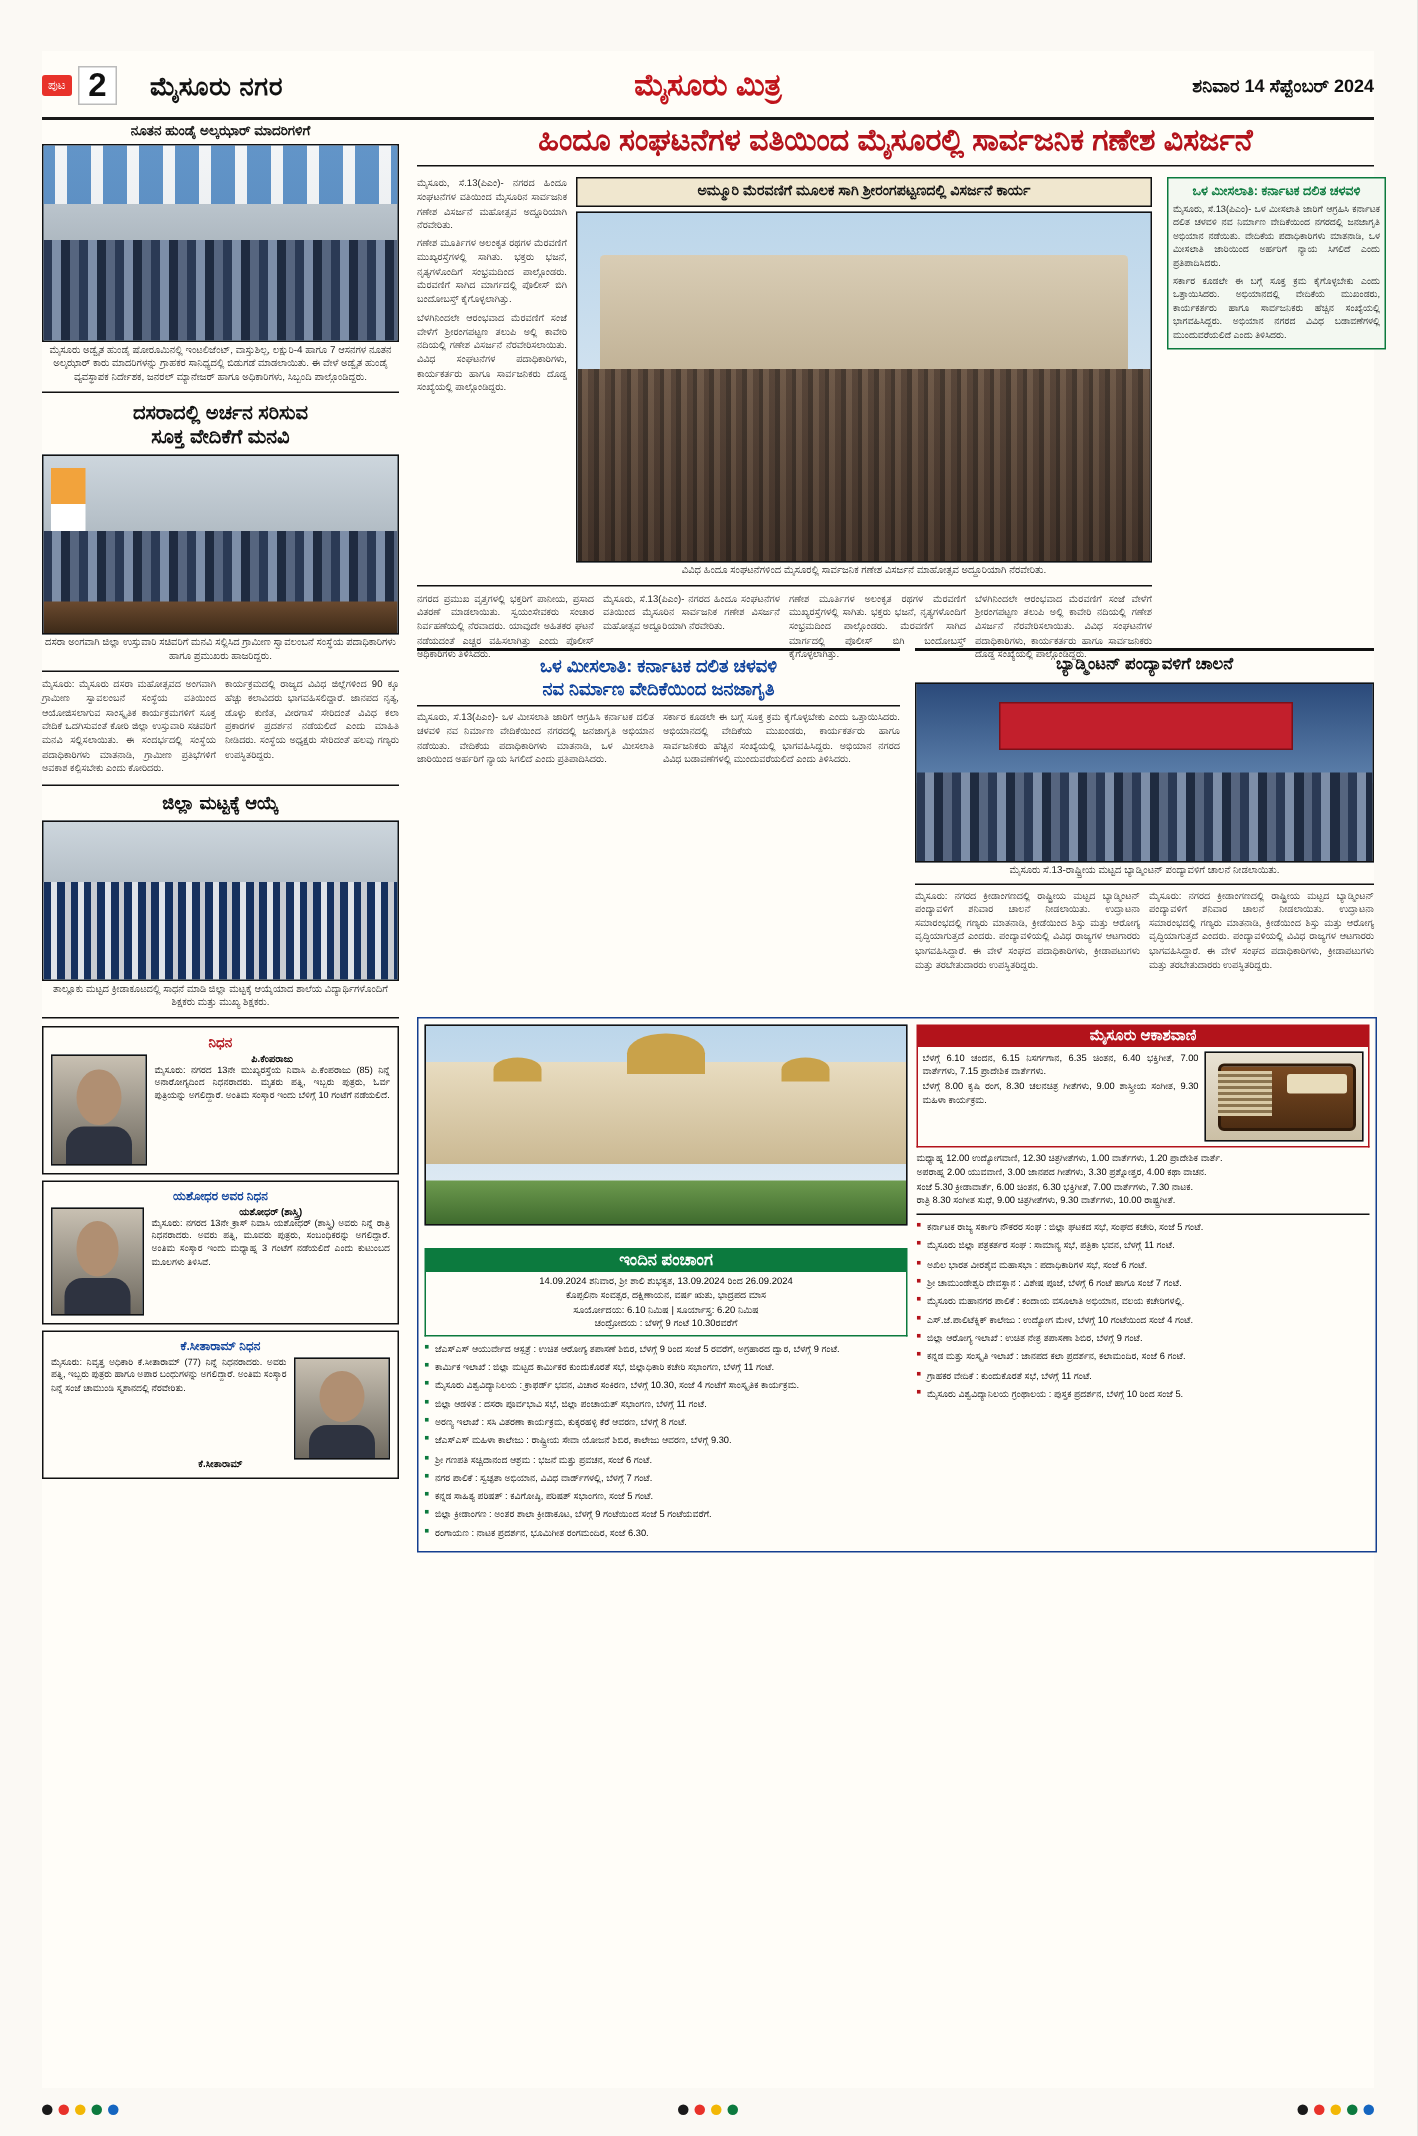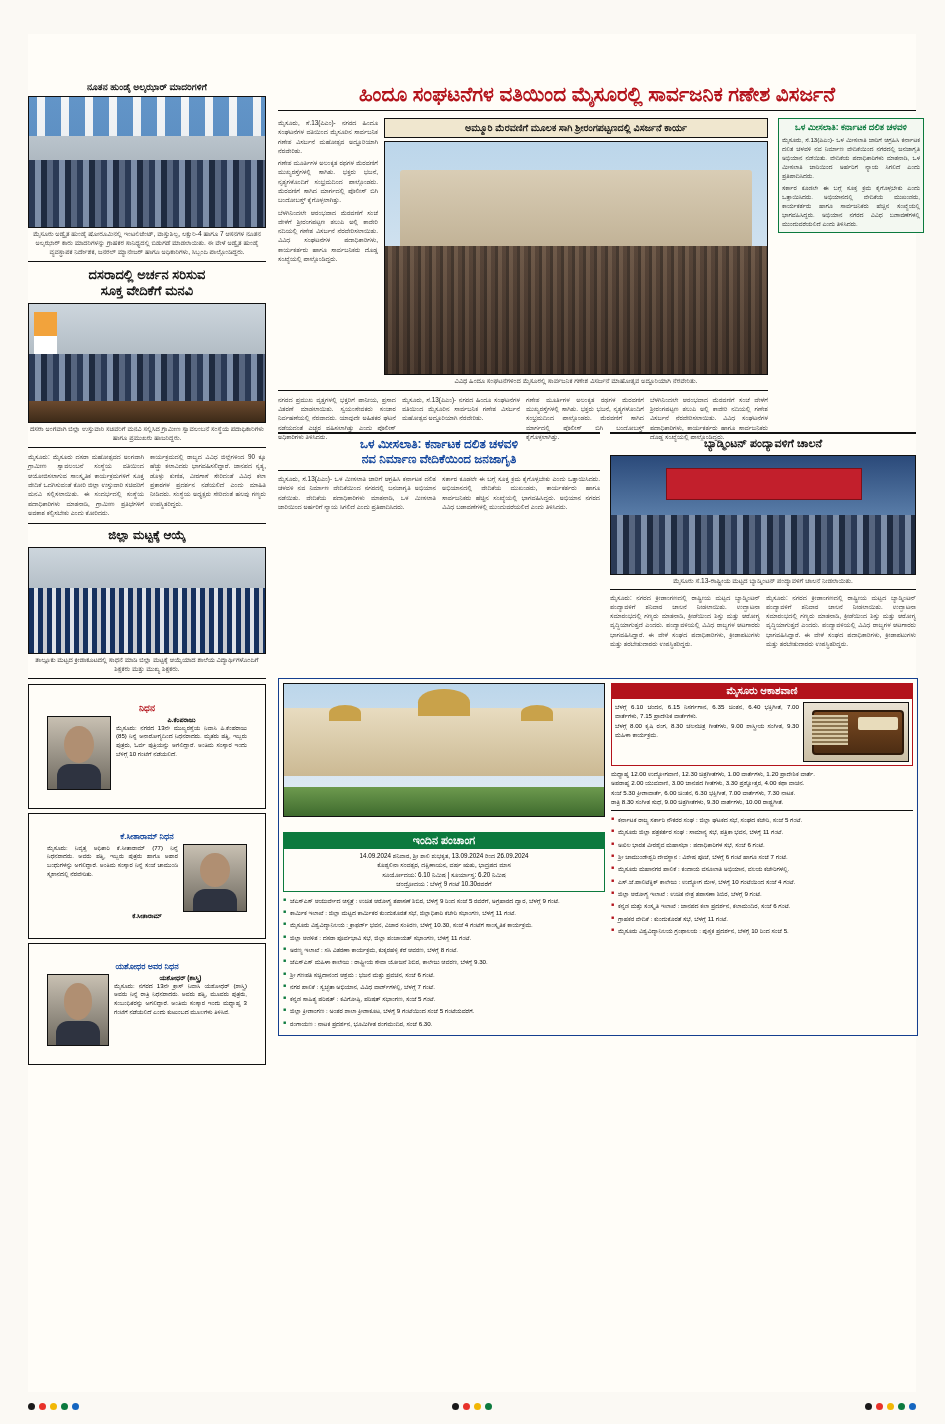--- a/index.html
+++ b/index.html
@@ -28,21 +28,21 @@
   .rule{background:#111;height:1px;}
   .thickrule{background:#111;height:2px;}
   .boxborder{border:1px solid #111;}
   .bandhead{background:#153f8f;color:#fff;font-weight:bold;text-align:center;font-size:12px;padding:3px 0;}
   .greenband{background:#0c7a3e;color:#fff;font-weight:bold;text-align:center;font-size:11px;padding:2px 0;}
   .redband{background:#b3131b;color:#fff;font-weight:bold;text-align:center;font-size:10px;padding:2px 12px;}
   .bullets{font-size:6.2px;line-height:1.5;text-align:justify;}
   .bullets div{margin-bottom:3px;padding-left:7px;position:relative;}
   .bullets div:before{content:"\25A0";position:absolute;left:0;top:0;font-size:5px;color:#0c7a3e;}
   .bullets.red div:before{color:#b3131b;}
-  .obit{border:1px solid #111;padding:18px;margin-bottom:4px;}
+  .obit{border:1px solid #111;padding:5px;margin-bottom:4px;}
   .obit .t{font-size:9px;font-weight:bold;text-align:center;color:#b3131b;margin-bottom:2px;}
   .obit .t2{font-size:8px;font-weight:bold;text-align:center;color:#11449c;margin-bottom:2px;}
   .obit .nm{font-size:6.4px;text-align:center;font-weight:bold;}
   .obit .txt{font-size:6.1px;line-height:1.4;text-align:justify;}
   .dots{position:absolute;left:28px;bottom:14px;width:888px;display:flex;justify-content:space-between;}
   .dots .grp{display:flex;gap:4px;}
   .dots i{width:7px;height:7px;border-radius:50%;display:block;}
   
   .ph-sky{position:absolute;inset:0;background:linear-gradient(#bcd6ea,#e6eef5);}
   .ph-crowd{position:absolute;left:0;right:0;bottom:0;height:55%;
@@ -74,20 +74,29 @@
   .flag{position:absolute;left:2%;top:6%;width:10%;height:62%;
     background:linear-gradient(#f2a33c 33%,#ffffff 33% 66%,#2e7d32 66%);}
   .shuttle-banner{position:absolute;left:18%;top:10%;width:64%;height:26%;background:#c21f2c;border:1px solid #7d1018;}
 </style>
 </head>
 <body>
 
 <div class="page">
   <div class="sheet"></div>
 
+  <div class="masthead">
+    <div class="page-badge">
+      <span class="pz">ಪುಟ</span>
+      <span class="pnum">2</span>
+    </div>
+    <div class="mh-section">ಮೈಸೂರು ನಗರ</div>
+    <div class="mh-logo">ಮೈಸೂರು ಮಿತ್ರ</div>
+    <div class="mh-date">ಶನಿವಾರ 14 ಸೆಪ್ಟೆಂಬರ್ 2024</div>
+  </div>
 
   <div class="col" style="left:28px;top:82px;width:238px;">
 
     <div class="hl" style="font-size:9px;margin-bottom:3px;">ನೂತನ ಹುಂಡೈ ಅಲ್ಕಝಾರ್ ಮಾದರಿಗಳಿಗೆ</div>
     <div class="photo boxborder" style="height:130px;">
       <div class="ph-room"></div>
       <div class="balloons"></div>
       <div class="ph-people" style="height:52%"></div>
     </div>
     <div class="cap">ಮೈಸೂರು ಅಡ್ವೈತ ಹುಂಡೈ ಷೋರೂಮಿನಲ್ಲಿ ಇಂಟಲಿಜೆಂಟ್, ವಾಸ್ತುಶಿಲ್ಪ, ಲಕ್ಷುರಿ-4 ಹಾಗೂ 7 ಆಸನಗಳ ನೂತನ ಅಲ್ಕಝಾರ್ ಕಾರು ಮಾದರಿಗಳನ್ನು ಗ್ರಾಹಕರ ಸಾನಿಧ್ಯದಲ್ಲಿ ಬಿಡುಗಡೆ ಮಾಡಲಾಯಿತು. ಈ ವೇಳೆ ಅಡ್ವೈತ ಹುಂಡೈ ವ್ಯವಸ್ಥಾಪಕ ನಿರ್ದೇಶಕ, ಜನರಲ್ ಮ್ಯಾನೇಜರ್ ಹಾಗೂ ಅಧಿಕಾರಿಗಳು, ಸಿಬ್ಬಂದಿ ಪಾಲ್ಗೊಂಡಿದ್ದರು.</div>
@@ -124,43 +133,43 @@
             <div class="pp"></div>
           </div>
         <div style="flex:1;">
           <div class="nm">ಪಿ.ಕೆಂಪರಾಜು</div>
           <div class="txt">ಮೈಸೂರು: ನಗರದ 13ನೇ ಮುಖ್ಯರಸ್ತೆಯ ನಿವಾಸಿ ಪಿ.ಕೆಂಪರಾಜು (85) ನಿನ್ನೆ ಅನಾರೋಗ್ಯದಿಂದ ನಿಧನರಾದರು. ಮೃತರು ಪತ್ನಿ, ಇಬ್ಬರು ಪುತ್ರರು, ಓರ್ವ ಪುತ್ರಿಯನ್ನು ಅಗಲಿದ್ದಾರೆ. ಅಂತಿಮ ಸಂಸ್ಕಾರ ಇಂದು ಬೆಳಿಗ್ಗೆ 10 ಗಂಟೆಗೆ ನಡೆಯಲಿದೆ.</div>
         </div>
       </div>
     </div>
 
     <div class="obit">
+      <div class="t2">ಯಶೋಧರ ಅವರ ನಿಧನ</div>
+      <div style="display:flex;gap:5px;">
+        <div class="photo" style="width:60px;height:70px;border:1px solid #111;">
+            <div class="pp"></div>
+          </div>
+        <div style="flex:1;">
+          <div class="nm">ಯಶೋಧರ್ (ಶಾಸ್ತ್ರಿ)</div>
+          <div class="txt">ಮೈಸೂರು: ನಗರದ 13ನೇ ಕ್ರಾಸ್ ನಿವಾಸಿ ಯಶೋಧರ್ (ಶಾಸ್ತ್ರಿ) ಅವರು ನಿನ್ನೆ ರಾತ್ರಿ ನಿಧನರಾದರು. ಅವರು ಪತ್ನಿ, ಮೂವರು ಪುತ್ರರು, ಸಂಬಂಧಿಕರನ್ನು ಅಗಲಿದ್ದಾರೆ. ಅಂತಿಮ ಸಂಸ್ಕಾರ ಇಂದು ಮಧ್ಯಾಹ್ನ 3 ಗಂಟೆಗೆ ನಡೆಯಲಿದೆ ಎಂದು ಕುಟುಂಬದ ಮೂಲಗಳು ತಿಳಿಸಿವೆ.</div>
+        </div>
+      </div>
+    </div>
+
+    <div class="obit">
       <div class="t2">ಕೆ.ಸೀತಾರಾಮ್ ನಿಧನ</div>
       <div style="display:flex;gap:5px;">
         <div style="flex:1;">
           <div class="txt">ಮೈಸೂರು: ನಿವೃತ್ತ ಅಧಿಕಾರಿ ಕೆ.ಸೀತಾರಾಮ್ (77) ನಿನ್ನೆ ನಿಧನರಾದರು. ಅವರು ಪತ್ನಿ, ಇಬ್ಬರು ಪುತ್ರರು ಹಾಗೂ ಅಪಾರ ಬಂಧುಗಳನ್ನು ಅಗಲಿದ್ದಾರೆ. ಅಂತಿಮ ಸಂಸ್ಕಾರ ನಿನ್ನೆ ಸಂಜೆ ಚಾಮುಂಡಿ ಸ್ಮಶಾನದಲ್ಲಿ ನೆರವೇರಿತು.</div>
         </div>
         <div class="photo" style="width:62px;height:66px;border:1px solid #111;">
             <div class="pp"></div>
           </div>
       </div>
       <div class="nm">ಕೆ.ಸೀತಾರಾಮ್</div>
-    </div>
-
-    <div class="obit">
-      <div class="t2">ಯಶೋಧರ ಅವರ ನಿಧನ</div>
-      <div style="display:flex;gap:5px;">
-        <div class="photo" style="width:60px;height:70px;border:1px solid #111;">
-            <div class="pp"></div>
-          </div>
-        <div style="flex:1;">
-          <div class="nm">ಯಶೋಧರ್ (ಶಾಸ್ತ್ರಿ)</div>
-          <div class="txt">ಮೈಸೂರು: ನಗರದ 13ನೇ ಕ್ರಾಸ್ ನಿವಾಸಿ ಯಶೋಧರ್ (ಶಾಸ್ತ್ರಿ) ಅವರು ನಿನ್ನೆ ರಾತ್ರಿ ನಿಧನರಾದರು. ಅವರು ಪತ್ನಿ, ಮೂವರು ಪುತ್ರರು, ಸಂಬಂಧಿಕರನ್ನು ಅಗಲಿದ್ದಾರೆ. ಅಂತಿಮ ಸಂಸ್ಕಾರ ಇಂದು ಮಧ್ಯಾಹ್ನ 3 ಗಂಟೆಗೆ ನಡೆಯಲಿದೆ ಎಂದು ಕುಟುಂಬದ ಮೂಲಗಳು ತಿಳಿಸಿವೆ.</div>
-        </div>
-      </div>
     </div>
   </div>
 
   <div class="col" style="left:278px;top:82px;width:638px;">
     <div class="hl redhead" style="font-size:20px;line-height:1.2;border-bottom:1px solid #111;padding-bottom:4px;">ಹಿಂದೂ ಸಂಘಟನೆಗಳ ವತಿಯಿಂದ ಮೈಸೂರಲ್ಲಿ ಸಾರ್ವಜನಿಕ ಗಣೇಶ ವಿಸರ್ಜನೆ</div>
   </div>
 
   <div class="col" style="left:278px;top:118px;width:490px;">
     <div style="display:flex;gap:6px;">
       <div style="width:100px;">

